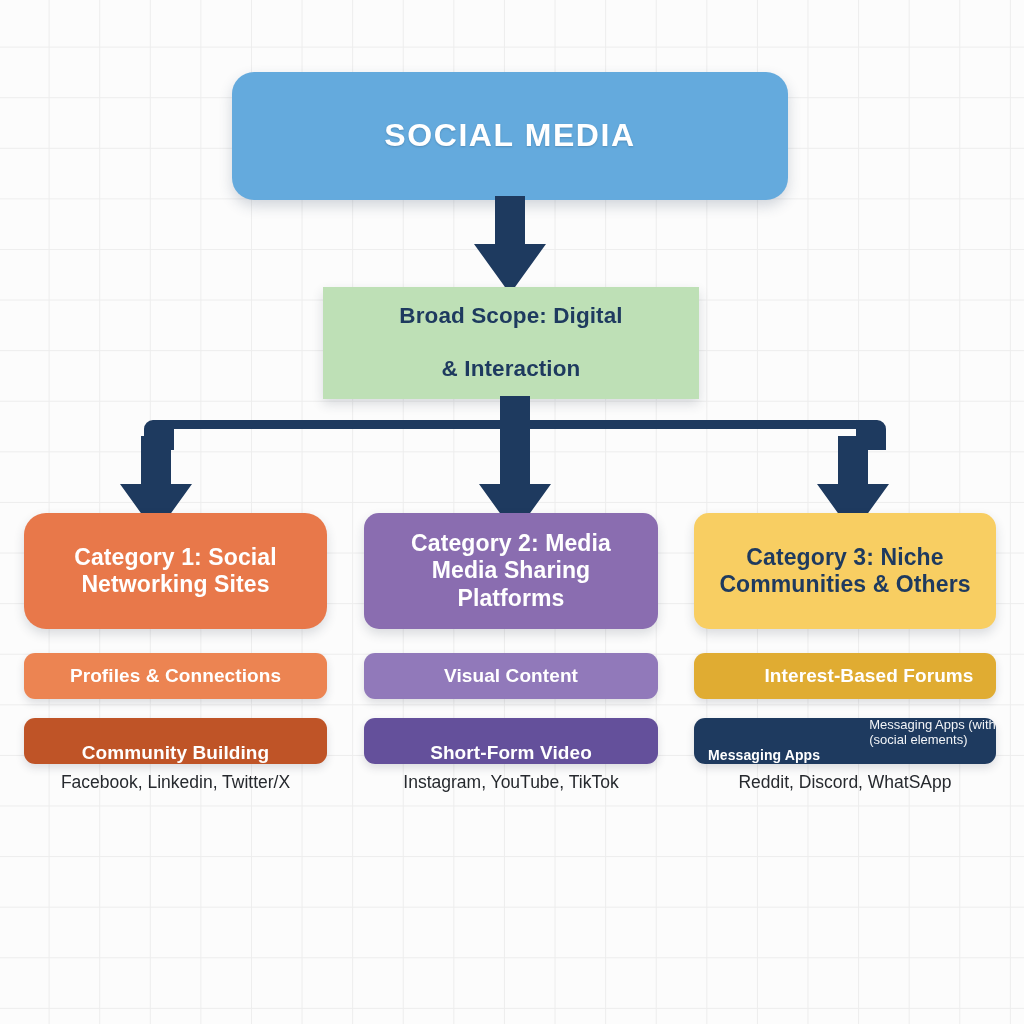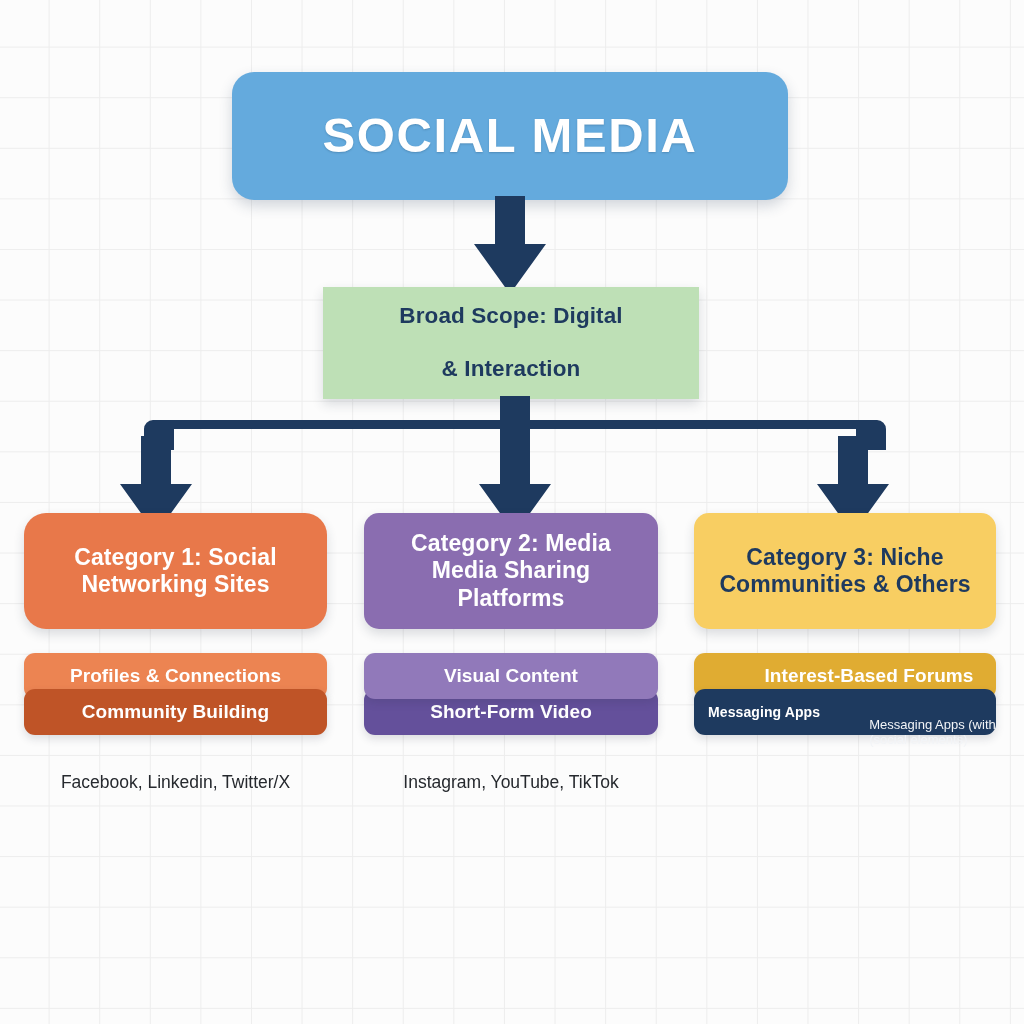--- a/index.html
+++ b/index.html
@@ -41,21 +41,21 @@
 
   
   #title-node {
     left: 232px;
     top: 72px;
     width: 556px;
     height: 128px;
     background: #64AADD;
     border-radius: 22px;
     color: #ffffff;
-    font-size: 49px;
+    font-size: 32px;
     font-weight: bold;
     letter-spacing: 1.6px;
     text-shadow: 0 1px 2px rgba(20,50,80,0.25);
     box-shadow: 0 6px 14px rgba(40,60,90,0.20);
   }
 
   
   #scope-node {
     left: 323px;
     top: 287px;
@@ -83,21 +83,21 @@
 
   
   .sub-node {
     height: 46px;
     color: #ffffff;
     font-size: 19px;
     border-radius: 11px;
     box-shadow: 0 4px 8px rgba(40,50,70,0.15);
   }
   .sub-a { top: 653px; }
-  .sub-b { top: 689px; }
+  .sub-b { top: 718px; align-items: flex-end; }
   #sub-0-0 { left: 24px;  width: 303px; background: #EC8452; }
   #sub-0-1 { left: 24px;  width: 303px; background: #BF5427; }
   #sub-1-0 { left: 364px; width: 294px; background: #9179BA; }
   #sub-1-1 { left: 364px; width: 294px; background: #64509B; }
   #sub-2-0 { left: 694px; width: 302px; background: #E0AC32; padding-left: 48px; }
   #sub-2-1 { left: 694px; width: 302px; background: #1E3A5F; justify-content: flex-start; padding-left: 14px; font-size: 14px; }
 
   
   #messaging-note {
     position: absolute;
@@ -217,14 +217,17 @@
   </div>
   <div class="node sub-node sub-b" id="sub-2-1">
     <span>Messaging Apps</span>
   </div>
   <div id="messaging-note">
     <span>
       <span>Messaging Apps (with</span><br>
       <span>(social elements)</span>
     </span>
   </div>
+  <div class="caption" id="caption-2">
+    <span>Reddit, Discord, WhatSApp</span>
+  </div>
 
 </div>
 
 </body></html>

